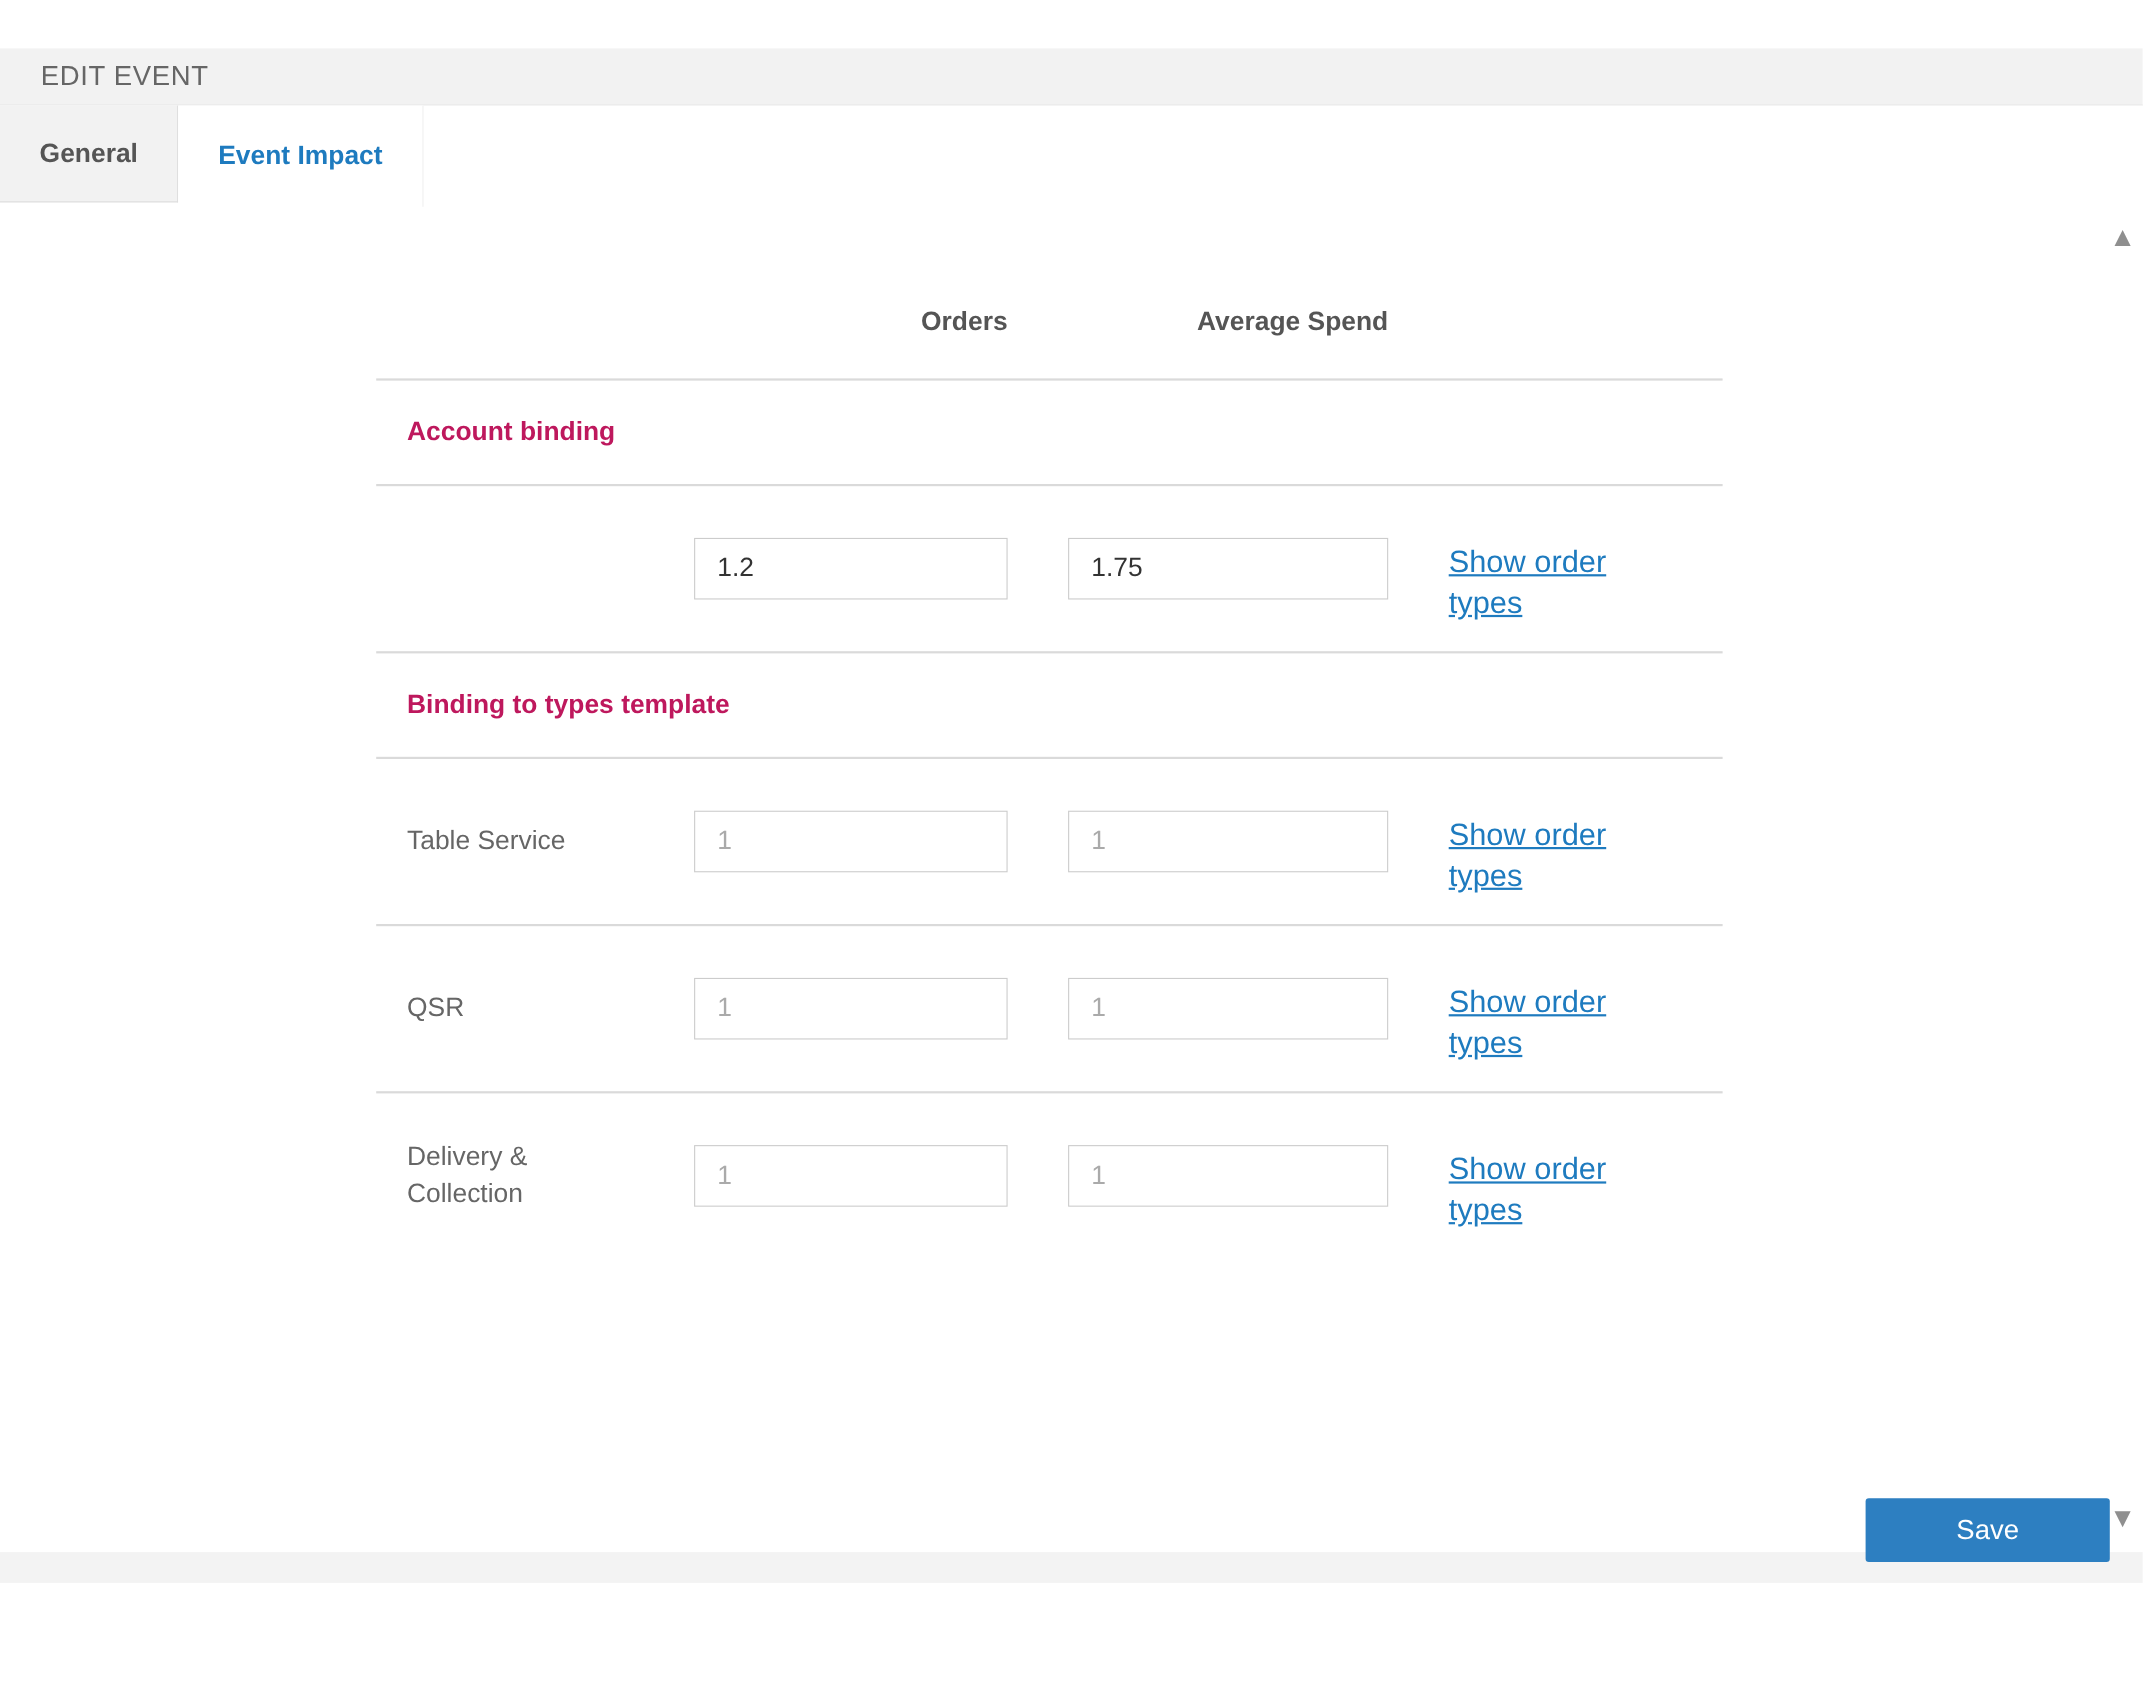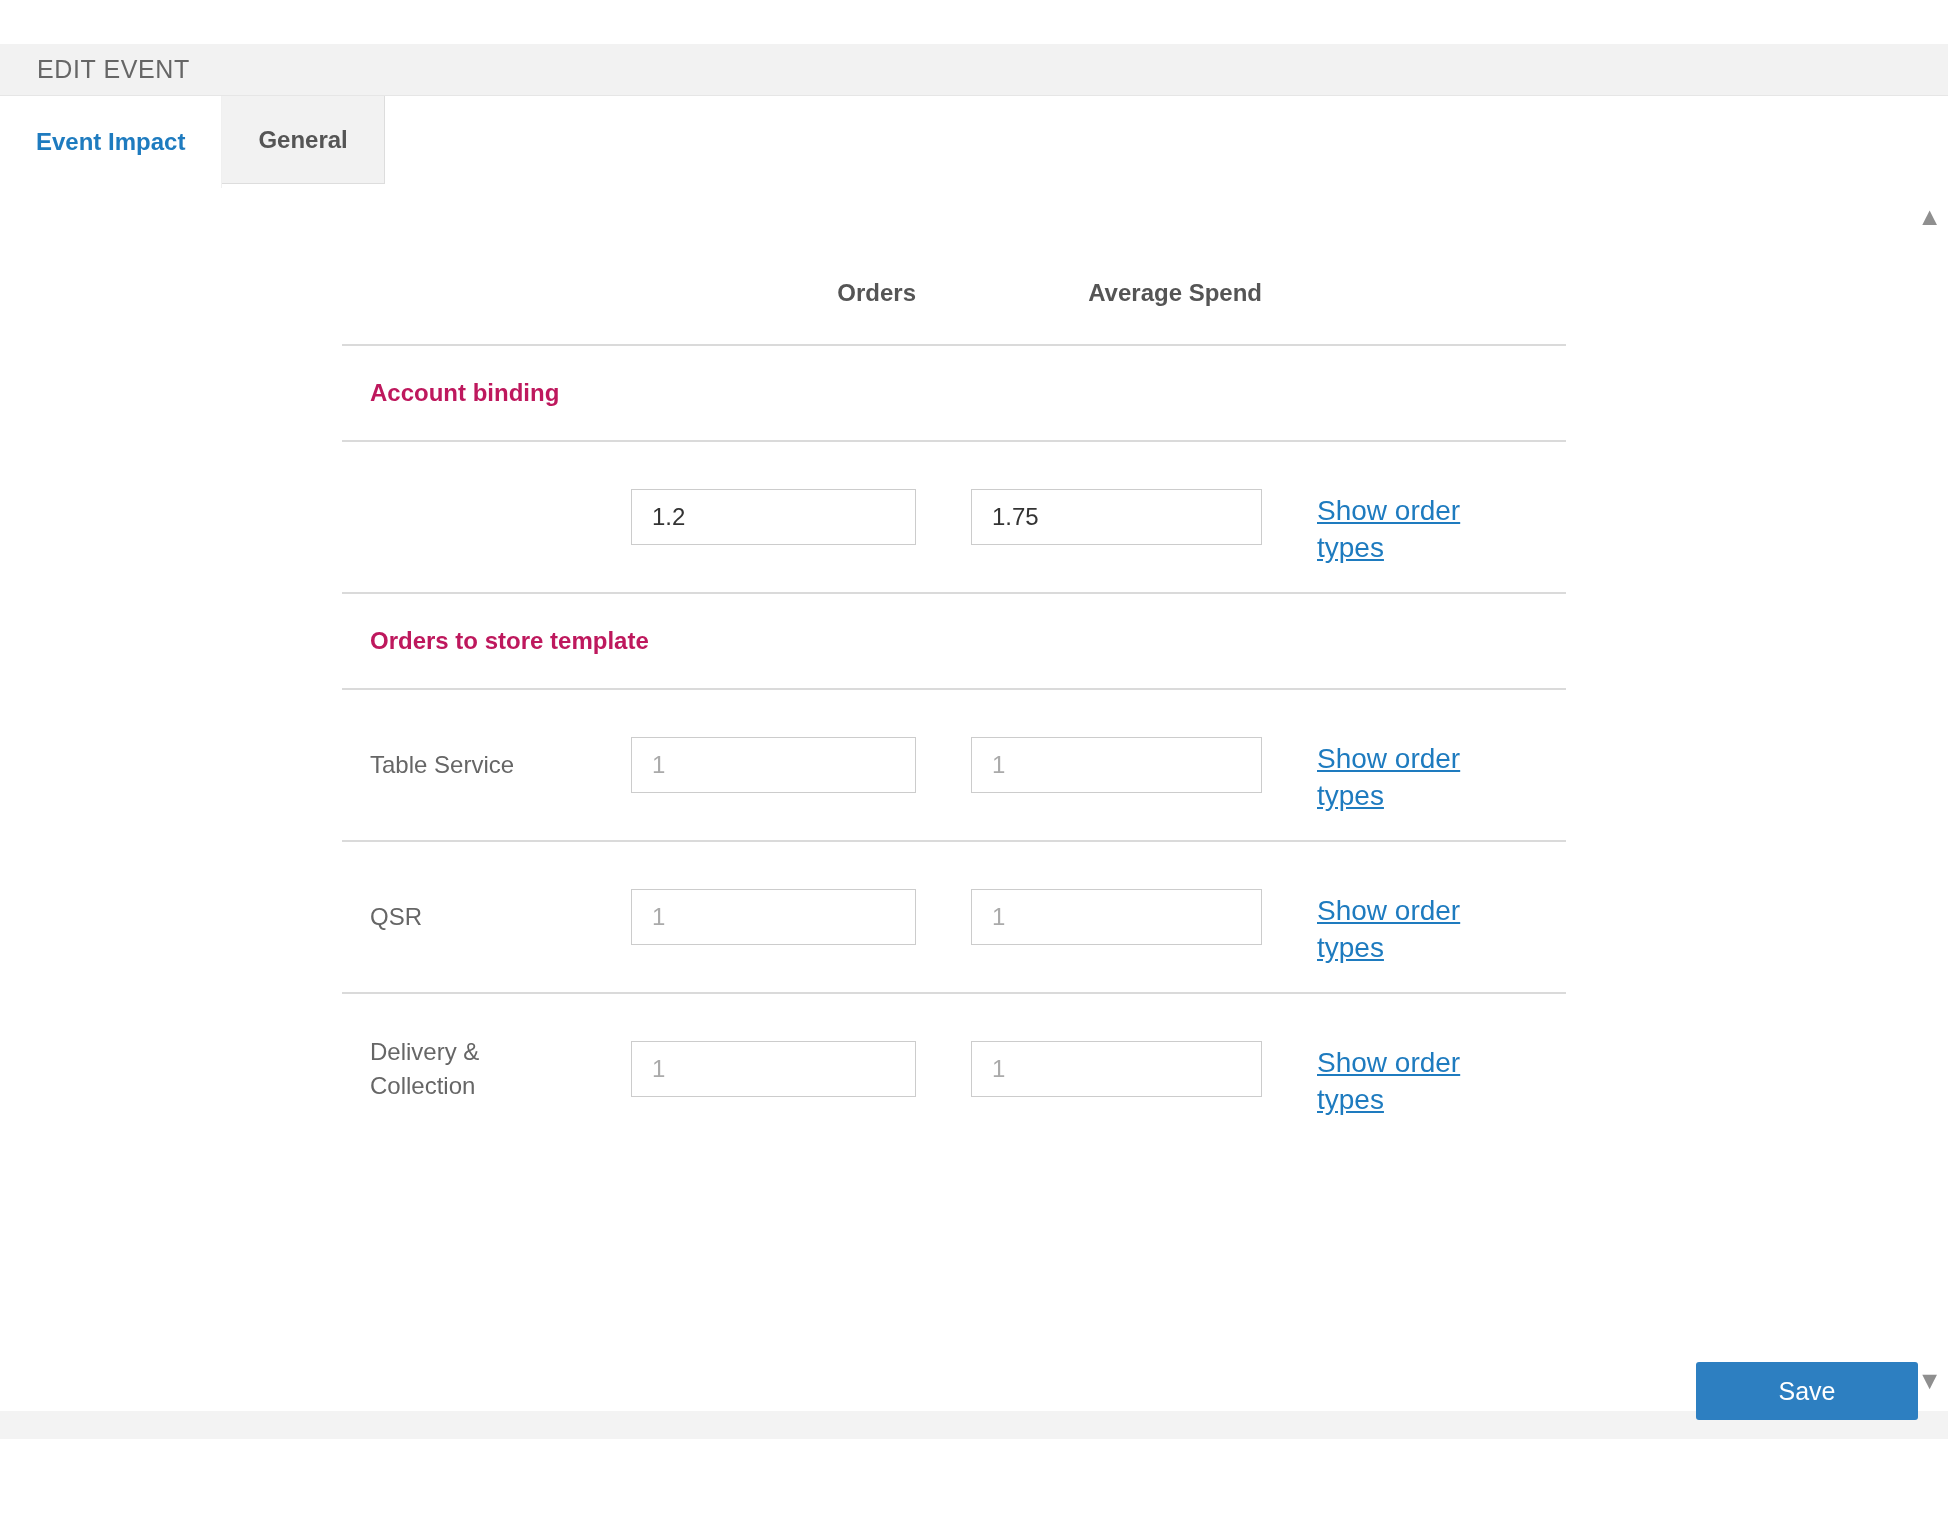--- a/index.html
+++ b/index.html
@@ -157,22 +157,22 @@
 </head>
 <body>
 
 <div class="app">
 
   <header class="titlebar">
     <span>EDIT EVENT</span>
   </header>
 
   <nav class="tabs">
+    <div class="tab tab-inactive">General</div>
     <div class="tab tab-active">Event Impact</div>
-    <div class="tab tab-inactive">General</div>
   </nav>
 
   <main class="content">
 
     <div class="grid header-row">
       <div></div>
       <div class="colhead">Orders</div>
       <div class="colhead">Average Spend</div>
       <div></div>
     </div>
@@ -191,21 +191,21 @@
       <div>
         <input class="field" type="text" value="1.75" style="">
       </div>
       <div class="link-cell">
         <a class="link" href="#">Show order types</a>
       </div>
     </div>
 
     <div class="sep"></div>
 
-    <div class="section-row">Orders to store template</div>
+    <div class="section-row">Binding to types template</div>
 
     <div class="sep"></div>
 
     <div class="grid input-row">
       <div class="row-label">Table Service</div>
       <div>
         <input class="field" type="text" placeholder="1" style="">
       </div>
       <div>
         <input class="field" type="text" placeholder="1" style="">

